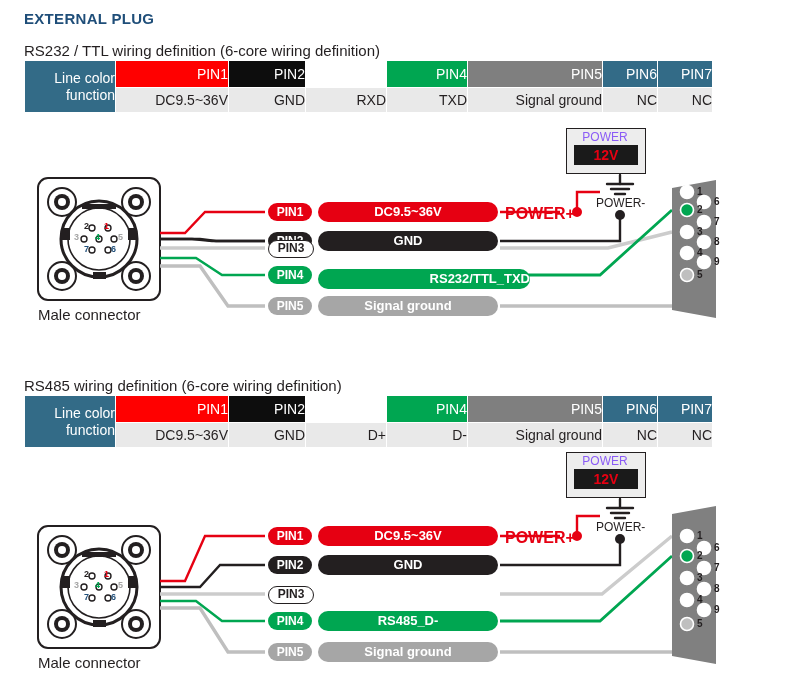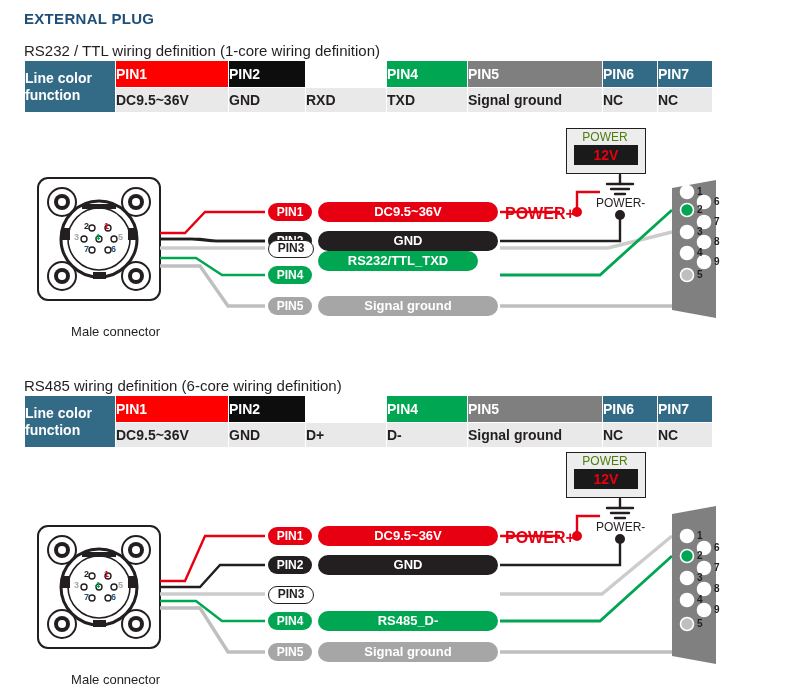--- a/index.html
+++ b/index.html
@@ -17,22 +17,22 @@
   }
   .sec-title{
     position:absolute;left:24px;
     font-size:15px;color:#231f20;white-space:nowrap;
   }
 
   
   .tbl{position:absolute;left:24px;border-collapse:collapse;}
   .tbl td{
     border:1px solid #ffffff;
-    text-align:left;vertical-align:middle;
-    font-size:14px;padding:0;height:24px;font-weight:bold;
+    text-align:right;vertical-align:middle;
+    font-size:14px;padding:0;height:24px;
   }
   .tbl tr.hdr td{color:#ffffff;height:26px;}
   .lc{
     background:#336b87;color:#ffffff;font-size:14px;
     line-height:17px;width:90px;
   }
   .c-red{background:#ff0000;color:#fff;}
   .c-black{background:#0d0d0d;color:#fff;}
   .c-white{background:#ffffff;color:#231f20;border-bottom:1px solid #ffffff;}
   .c-green{background:#00a651;color:#fff;}
@@ -60,36 +60,36 @@
 
   .bar-red{background:#e60012;}
   .bar-black{background:#231f20;}
   .bar-white{background:#ffffff;color:#231f20;border:1.5px solid #231f20;
              line-height:17px;height:18px;}
   .bar-green{background:#00a651;}
   .bar-gray{background:#a6a6a6;}
 
   
   .cap{
-    position:absolute;font-size:13px;color:#231f20;text-align:right;margin-top:18px;
+    position:absolute;font-size:15px;color:#231f20;text-align:left;
   }
   .powerplus{
     position:absolute;font-size:16px;font-weight:bold;color:#e60012;
     white-space:nowrap;
   }
   .powerminus{
     position:absolute;font-size:12px;color:#231f20;white-space:nowrap;
   }
   .pwr-box{
     position:absolute;background:#ededed;border:1.5px solid #231f20;
     width:78px;height:44px;
   }
   .pwr-title{
     position:absolute;left:0;top:1px;width:76px;text-align:center;
-    font-size:12px;color:#4d7c0f;
+    font-size:12px;color:#8b5cf6;
   }
   .pwr-screen{
     position:absolute;left:7px;top:16px;width:64px;height:20px;
     background:#1a1a1a;
   }
   .pwr-val{
     position:absolute;left:0;top:2px;width:64px;text-align:center;
     font-size:14px;font-weight:bold;color:#e60012;
   }
   .db9-num{
@@ -97,21 +97,21 @@
   }
   .pinnum{position:absolute;font-size:9px;font-weight:bold;}
 </style>
 </head>
 <body>
 
 <div class="page">
 
   <div class="main-title">EXTERNAL PLUG</div>
 
-  <div class="sec-title" style="top:42px;">RS232 / TTL wiring definition (1-core wiring definition)</div>
+  <div class="sec-title" style="top:42px;">RS232 / TTL wiring definition (6-core wiring definition)</div>
 
   <table class="tbl" style="top:60px;">
     <tbody>
         <tr class="hdr">
       <td class="lc" rowspan="2">
         <span>Line color</span><br>
         <span>function</span>
       </td>
       <td class="c-red" style="width:112px;">PIN1</td>
       <td class="c-black" style="width:76px;">PIN2</td>
@@ -242,21 +242,21 @@
     <div class="pinnum" style="left:84px;top:124px;color:#1f4e79;">7</div>
 
     <div class="cap" style="left:38px;top:186px;width:122px;">Male connector</div>
 
     <div class="pill pin-pill p-red" style="left:268px;top:83px;width:44px;">PIN1</div>
     <div class="pill bar-red" style="left:318px;top:82px;width:180px;">DC9.5~36V</div>
     <div class="pill pin-pill p-black" style="left:268px;top:112px;width:44px;">PIN2</div>
     <div class="pill bar-black" style="left:318px;top:111px;width:180px;">GND</div>
     <div class="pill pin-pill p-white" style="left:268px;top:120px;width:44px;">PIN3</div>
     <div class="pill pin-pill p-green" style="left:268px;top:146px;width:44px;">PIN4</div>
-    <div class="pill bar-green" style="left:318px;top:131px;width:160px;">RS232/TTL_TXD</div>
+    <div class="pill bar-green" style="left:318px;top:149px;width:212px;text-align:right;">RS232/TTL_TXD</div>
     <div class="pill pin-pill p-gray" style="left:268px;top:177px;width:44px;">PIN5</div>
     <div class="pill bar-gray" style="left:318px;top:176px;width:180px;">Signal ground</div>
 
     <div class="pwr-box" style="left:566px;top:8px;">
       <div class="pwr-title">POWER</div>
       <div class="pwr-screen">
         <div class="pwr-val">12V</div>
       </div>
     </div>
     <div class="powerplus" style="left:505px;top:85px;">POWER+</div>

